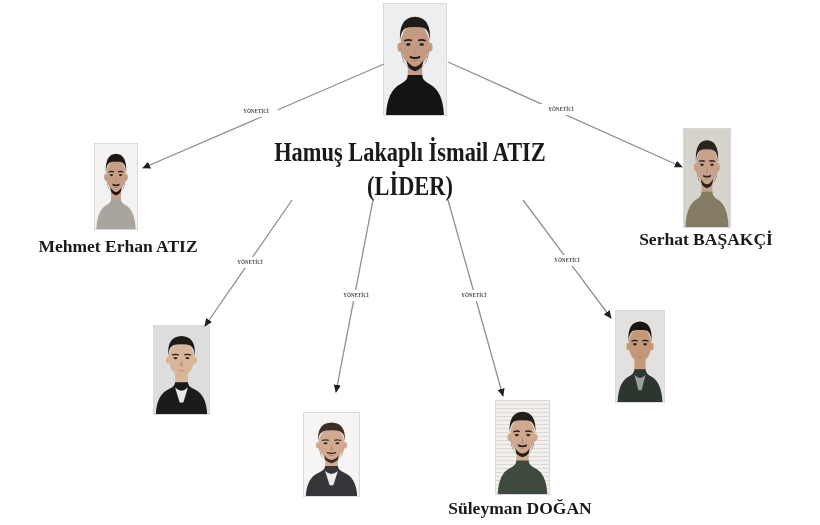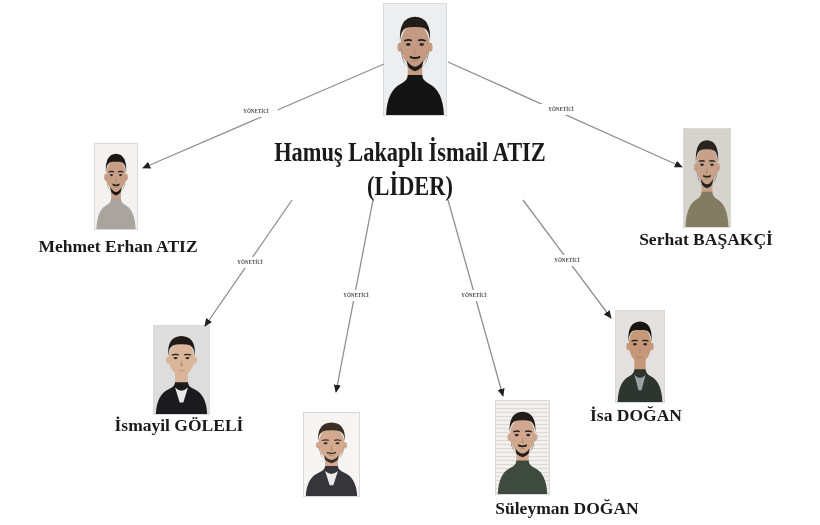--- a/index.html
+++ b/index.html
@@ -176,23 +176,21 @@
       <line x1="523" y1="200" x2="611" y2="318" stroke="#8f8f8f" stroke-width="1.3" marker-end="url(#arrowhead)"></line>
     </svg>
 
   <div class="leader-title">
     <div class="line1">Hamuş Lakaplı İsmail ATIZ</div>
     <div class="line2">(LİDER)</div>
   </div>
 
   <div class="pname" style="left: -32px; top: 236px;">Mehmet Erhan ATIZ</div>
   <div class="pname" style="left: 556px; top: 229px;">Serhat BAŞAKÇİ</div>
-  <div class="pname" style="left: 29px; top: 415px;">İsmayil GÖLELİ</div>
-  <div class="pname" style="left: 370px; top: 498px; margin-left: 47px;">Süleyman DOĞAN</div>
-  <div class="pname" style="left: 486px; top: 405px;">İsa DOĞAN</div>
+  <div class="pname" style="left: 370px; top: 498px;">Süleyman DOĞAN</div>
 
   <span class="alabel" style="left: 226px; top: 106px; color: rgb(77, 77, 77);">YÖNETİCİ</span>
   <span class="alabel" style="left: 531px; top: 104px; color: rgb(77, 77, 77);">YÖNETİCİ</span>
   <span class="alabel" style="left: 220px; top: 257px; color: rgb(77, 77, 77);">YÖNETİCİ</span>
   <span class="alabel" style="left: 326px; top: 290px; color: rgb(77, 77, 77);">YÖNETİCİ</span>
   <span class="alabel" style="left: 444px; top: 290px; color: rgb(77, 77, 77);">YÖNETİCİ</span>
   <span class="alabel" style="left: 537px; top: 255px; color: rgb(77, 77, 77);">YÖNETİCİ</span>
 
 </div>
 

